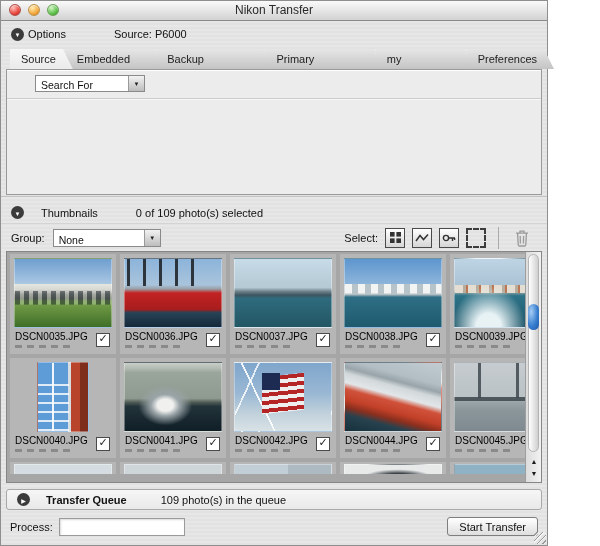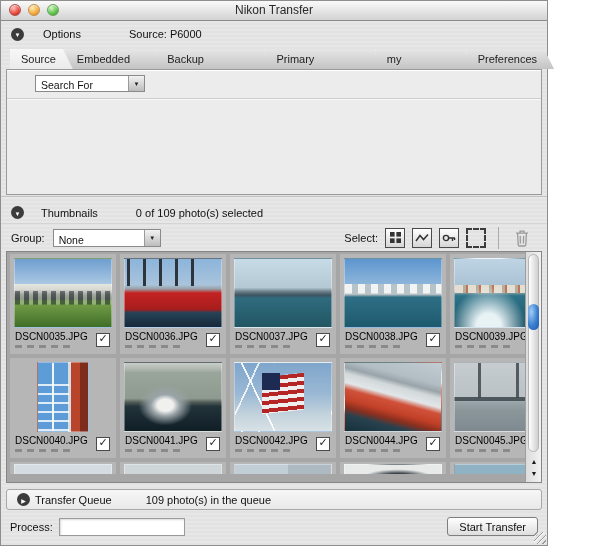--- a/index.html
+++ b/index.html
@@ -13,21 +13,21 @@
   .lights{position:absolute;left:8px;top:3px;display:flex;gap:7px;}
   .light{width:12px;height:12px;border-radius:50%;box-shadow:inset 0 1px 1px rgba(255,255,255,.7);}
   .light.red{background:radial-gradient(circle at 35% 30%,#ffc2bc,#e8463c 60%,#a81d15);border:1px solid #b05048;box-sizing:border-box;}
   .light.yellow{background:radial-gradient(circle at 35% 30%,#ffedb0,#f2a83e 60%,#c27a12);border:1px solid #c09048;box-sizing:border-box;}
   .light.green{background:radial-gradient(circle at 35% 30%,#d2f4c2,#5cc24a 60%,#2c8a1e);border:1px solid #6aa058;box-sizing:border-box;}
   
   .options-row{height:26px;display:flex;align-items:center;padding:0 10px;font-size:11px;}
   .disc{width:13px;height:13px;border-radius:50%;background:#3b3b3b;color:#fff;display:inline-flex;
         align-items:center;justify-content:center;flex:0 0 auto;}
   .disc span{font-size:6px;line-height:1;transform:translateY(.5px);}
-  .options-row .lbl{margin-left:19px;}
+  .options-row .lbl{margin-left:4px;}
   .options-row .src{margin-left:48px;}
   .options-row .dest{margin-left:auto;font-size:10.5px;}
   
   .tabs{display:flex;align-items:flex-end;height:22px;padding-left:9px;position:relative;z-index:2;}
   .tab{height:20px;line-height:20px;padding:0 17px 0 11px;margin-right:-7px;font-size:11px;color:#222;
        background:linear-gradient(180deg,#e6e6e6,#c4c4c4);
        clip-path:polygon(0 100%,0 0,calc(100% - 10px) 0,100% 100%);
        filter:drop-shadow(0.6px 0 0 #909090) drop-shadow(0 -0.6px 0 #a8a8a8);}
   .tab.active{background:linear-gradient(180deg,#f7f7f7,#ebebeb);z-index:3;position:relative;}
   
@@ -113,21 +113,21 @@
   .vtrack{position:absolute;top:2px;left:2px;width:11px;bottom:30px;border-radius:6px;
           background:linear-gradient(90deg,#ffffff,#cfcfcf);border:1px solid #b4b4b4;box-sizing:border-box;}
   .vthumb{position:absolute;top:52px;left:2px;width:11px;height:26px;border-radius:6px;
           background:radial-gradient(ellipse at 30% 30%,#a4cdf4,#3a7fd0 55%,#1c55a8);}
   .varrows{position:absolute;bottom:2px;left:0;width:16px;display:flex;flex-direction:column;align-items:center;}
   .varrows span{font-size:7px;line-height:12px;color:#1a1a1a;}
   
   .queue-bar{margin:6px 5px 0 5px;height:21px;box-sizing:border-box;border:1px solid #a8a8a8;border-radius:3px;
              background:linear-gradient(180deg,#f6f6f6,#e9e9e9);display:flex;align-items:center;
              padding:0 10px;font-size:11px;}
-  .queue-bar .lbl{margin-left:5px;}
+  .queue-bar .lbl{margin-left:16px;font-weight:bold;}
   .queue-bar .status{margin-left:34px;}
   .process-row{margin-top:7px;display:flex;align-items:center;padding:0 9px;font-size:11px;}
   .process-input{margin-left:6px;width:118px;height:16px;border:1px solid #9a9a9a;background:#fff;
                  box-shadow:inset 1px 1px 2px rgba(0,0,0,.15);font-size:11px;padding:0 3px;}
   .start-btn{margin-left:auto;height:19px;padding:0 11px;font-size:11px;font-family:inherit;color:#111;
              border:1px solid #7e7e7e;border-radius:3px;background:linear-gradient(180deg,#ffffff,#dedede);}
   .grip{position:absolute;right:1px;bottom:1px;width:12px;height:12px;
         background:repeating-linear-gradient(135deg,transparent 0 2px,#9a9a9a 2px 3px,#f4f4f4 3px 4px);}
 </style>
 </head>

